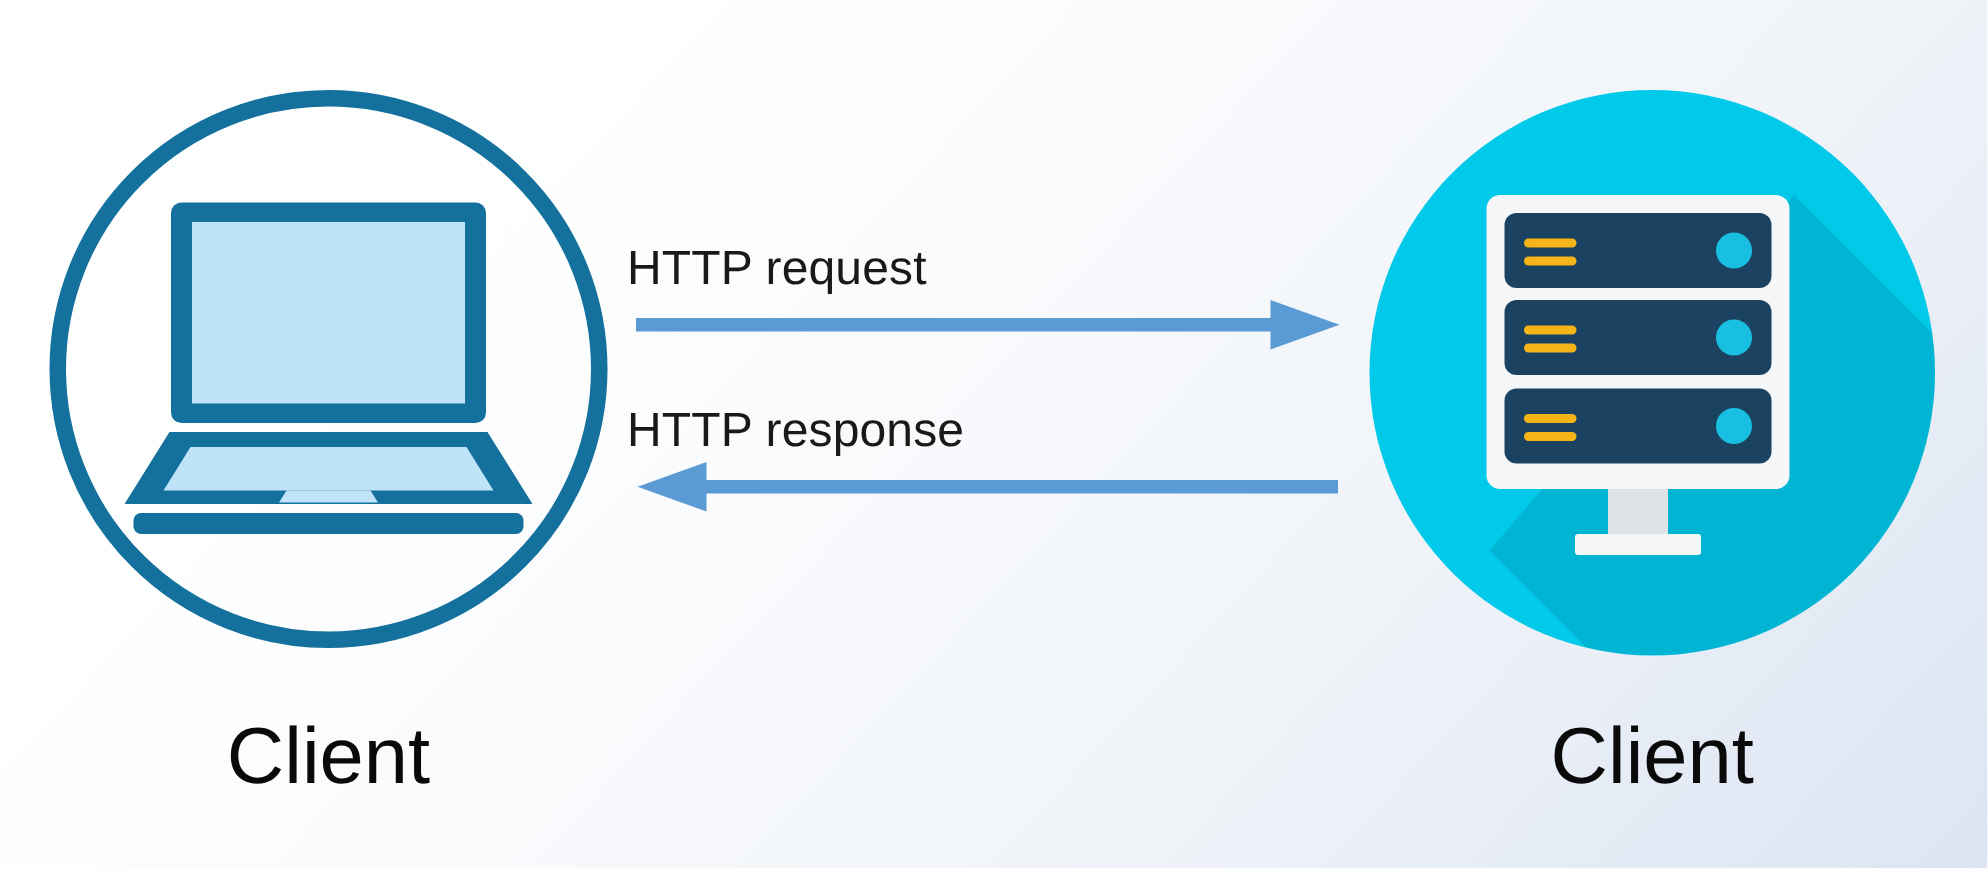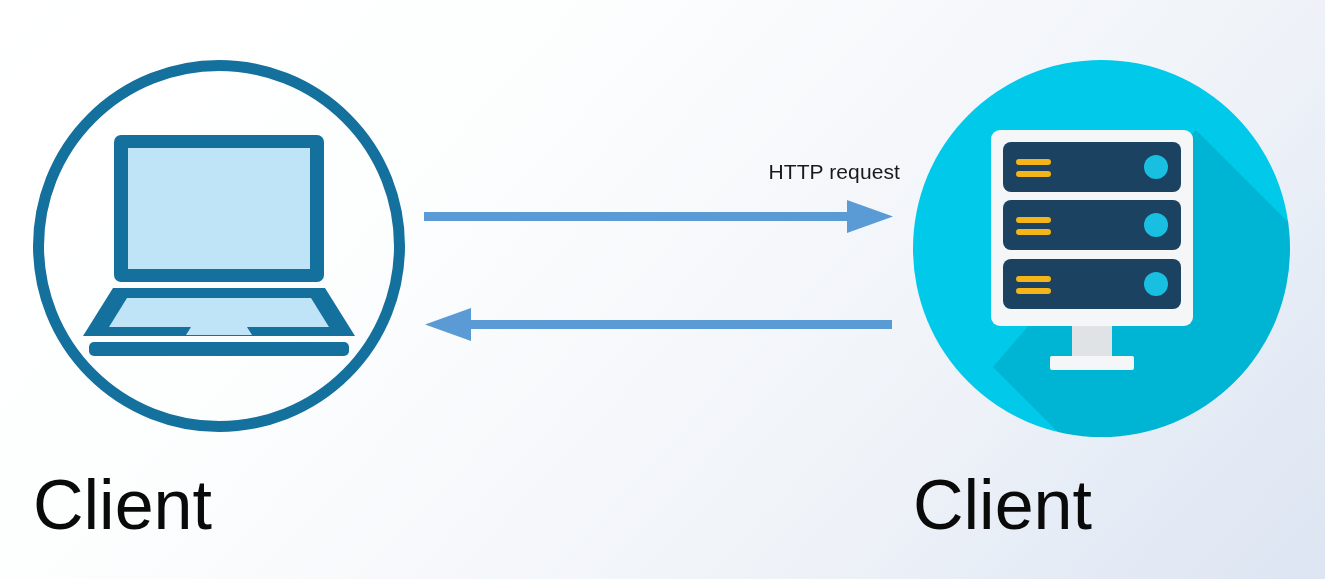--- a/index.html
+++ b/index.html
@@ -60,22 +60,22 @@
   .flow {
     position: absolute;
   }
   #request-flow { left: 418px; top: 160px; width: 482px; height: 60px; }
   #response-flow { left: 418px; top: 268px; width: 482px; height: 60px; }
 
   .flow-label {
     position: absolute;
     top: 0;
     width: 100%;
-    text-align: right;
-    font-size: 21px;
+    text-align: left;
+    font-size: 32px;
     color: #191919;
     letter-spacing: 0.1px;
     font-family: "Liberation Sans", sans-serif;
     white-space: nowrap;
   }
   .flow-arrow {
     position: absolute;
     left: 0;
     top: 33px;
     width: 482px;
@@ -104,21 +104,22 @@
     position: absolute;
     left: 0;
     top: 0;
     width: 377px;
     height: 377px;
   }
 
   
   .node-caption {
     position: absolute;
-    font-size: 70px;
+    text-align: center;
+    font-size: 53px;
     line-height: 62px;
     color: #0a0a0a;
     font-family: "Liberation Sans", sans-serif;
     white-space: nowrap;
   }
   #client-caption { left: 33px; top: 474px; width: 372px; }
   #server-caption { left: 913px; top: 474px; width: 377px; }
 </style>
 </head>
 <body>
@@ -146,20 +147,21 @@
 
   <div id="request-flow" class="flow">
     <div class="flow-label">HTTP request</div>
     <svg class="flow-arrow" viewBox="0 0 482 46" preserveAspectRatio="none" xmlns="http://www.w3.org/2000/svg">
       <rect x="6" y="19" width="432" height="9" fill="#5b9bd5"></rect>
       <path d="M 429 7 L 475 23.5 L 429 40 Z" fill="#5b9bd5"></path>
     </svg>
   </div>
 
   <div id="response-flow" class="flow">
+    <div class="flow-label">HTTP response</div>
     <svg class="flow-arrow" viewBox="0 0 482 46" preserveAspectRatio="none" xmlns="http://www.w3.org/2000/svg">
       <rect x="44" y="19" width="430" height="9" fill="#5b9bd5"></rect>
       <path d="M 53 7 L 7 23.5 L 53 40 Z" fill="#5b9bd5"></path>
     </svg>
   </div>
 
   <div id="server-node">
     <div id="server-circle">
       <svg id="server-icon" viewBox="0 0 377 377" xmlns="http://www.w3.org/2000/svg">
 

